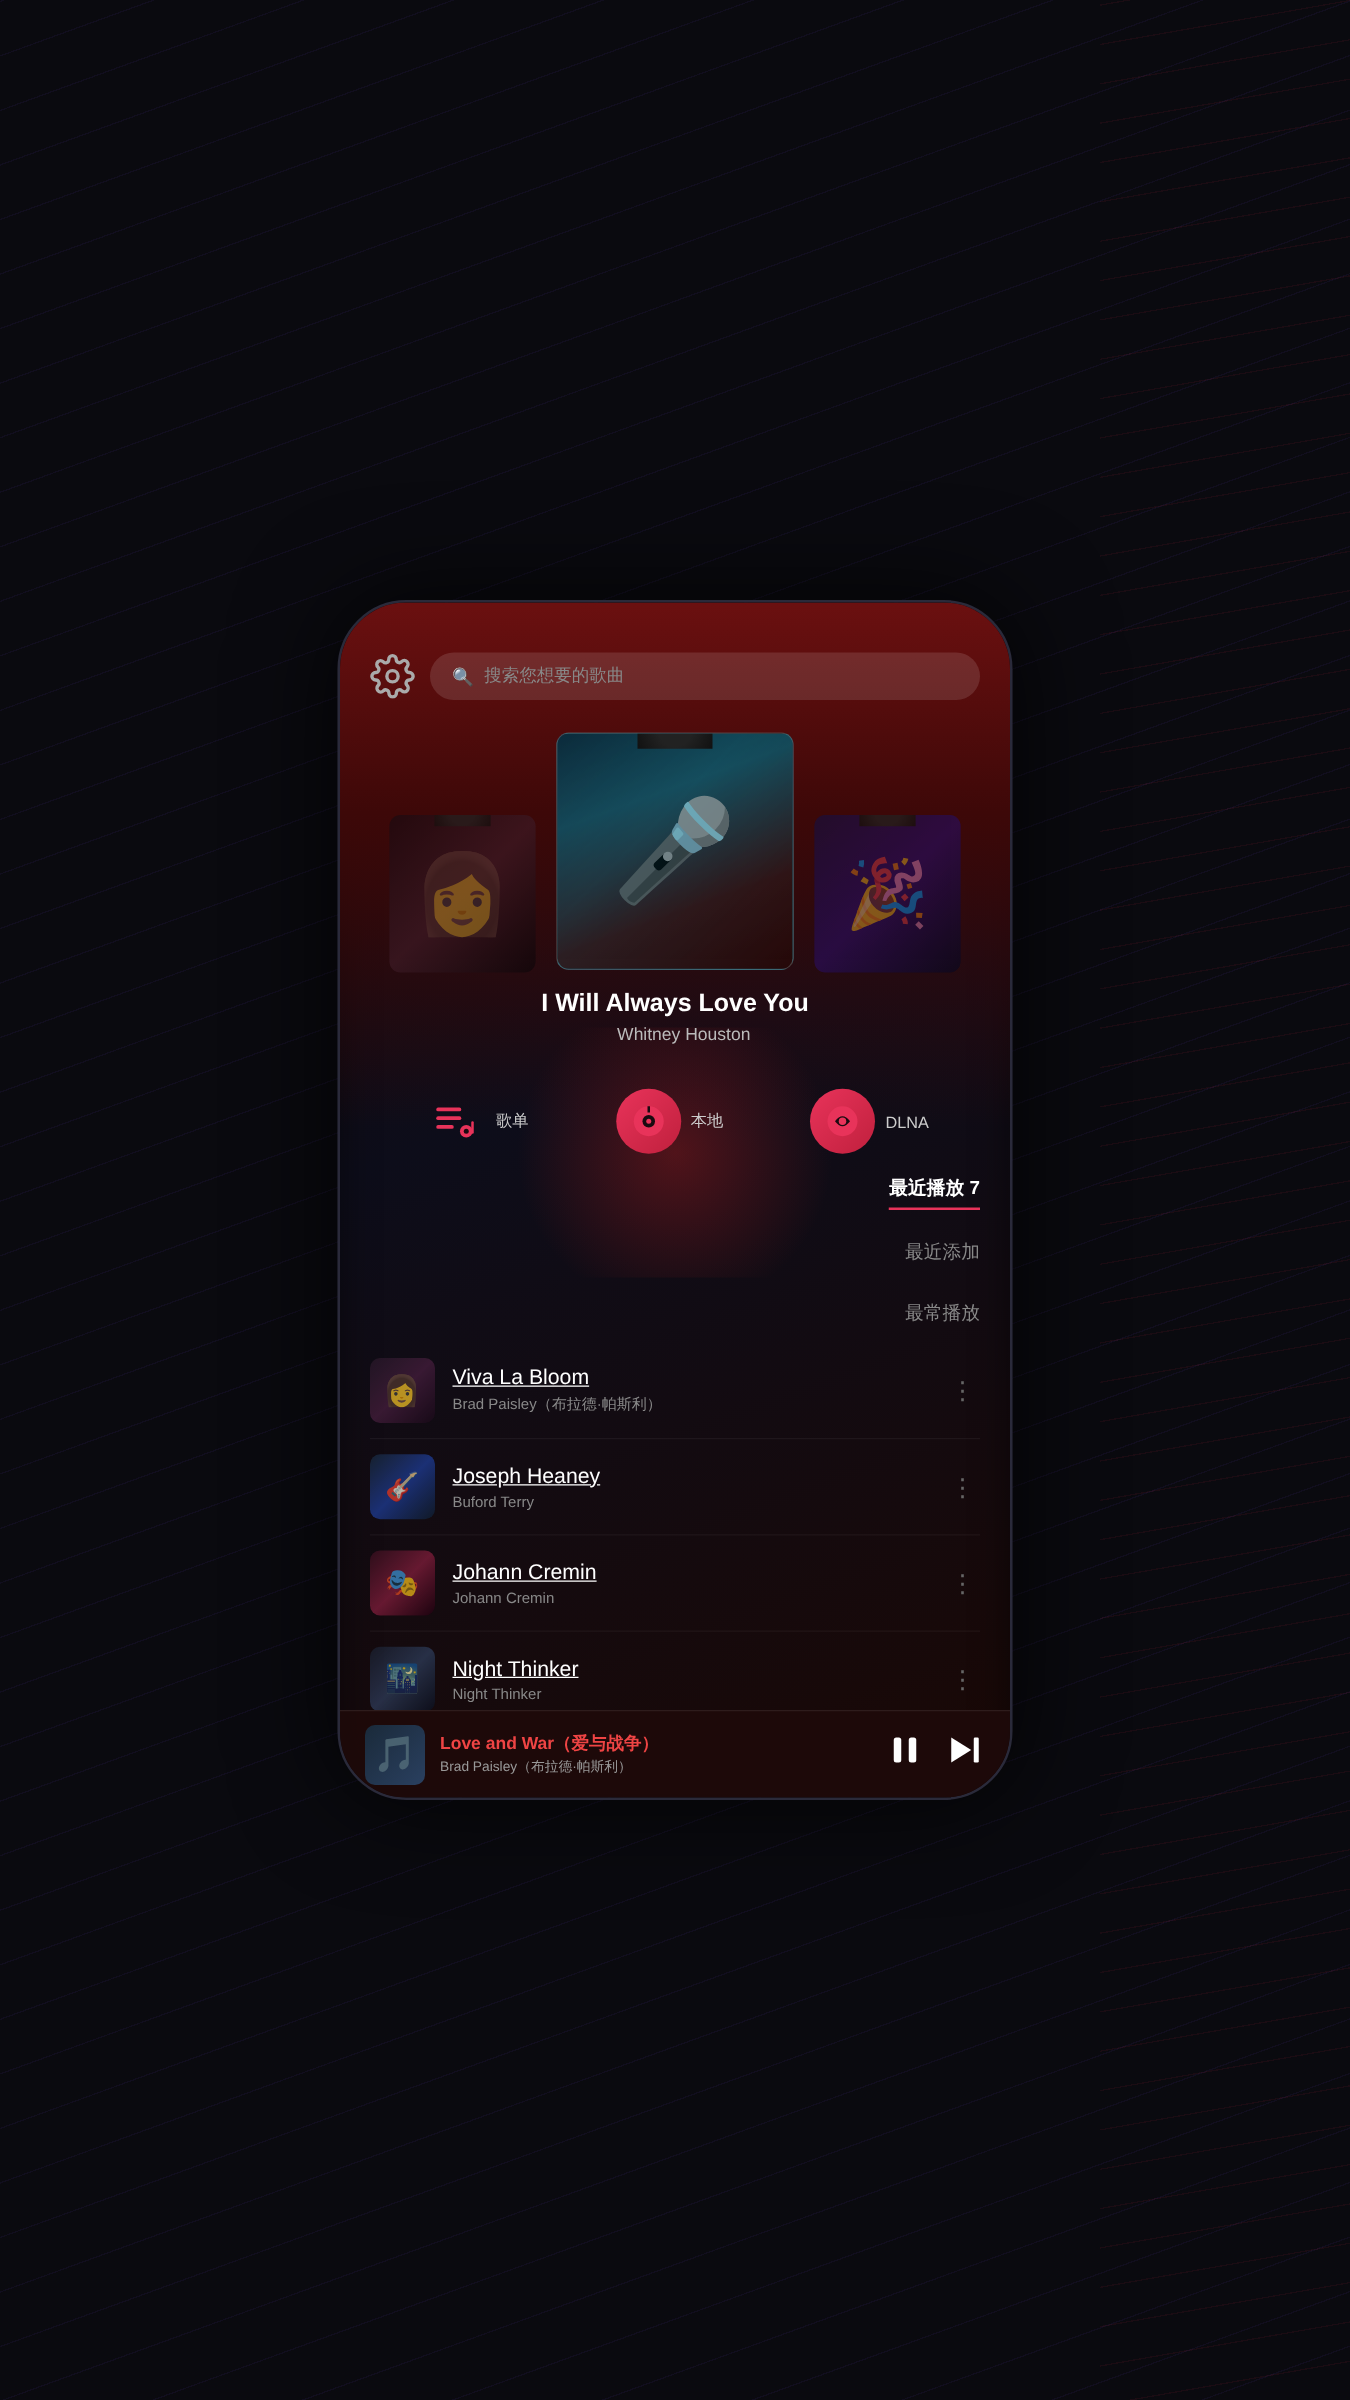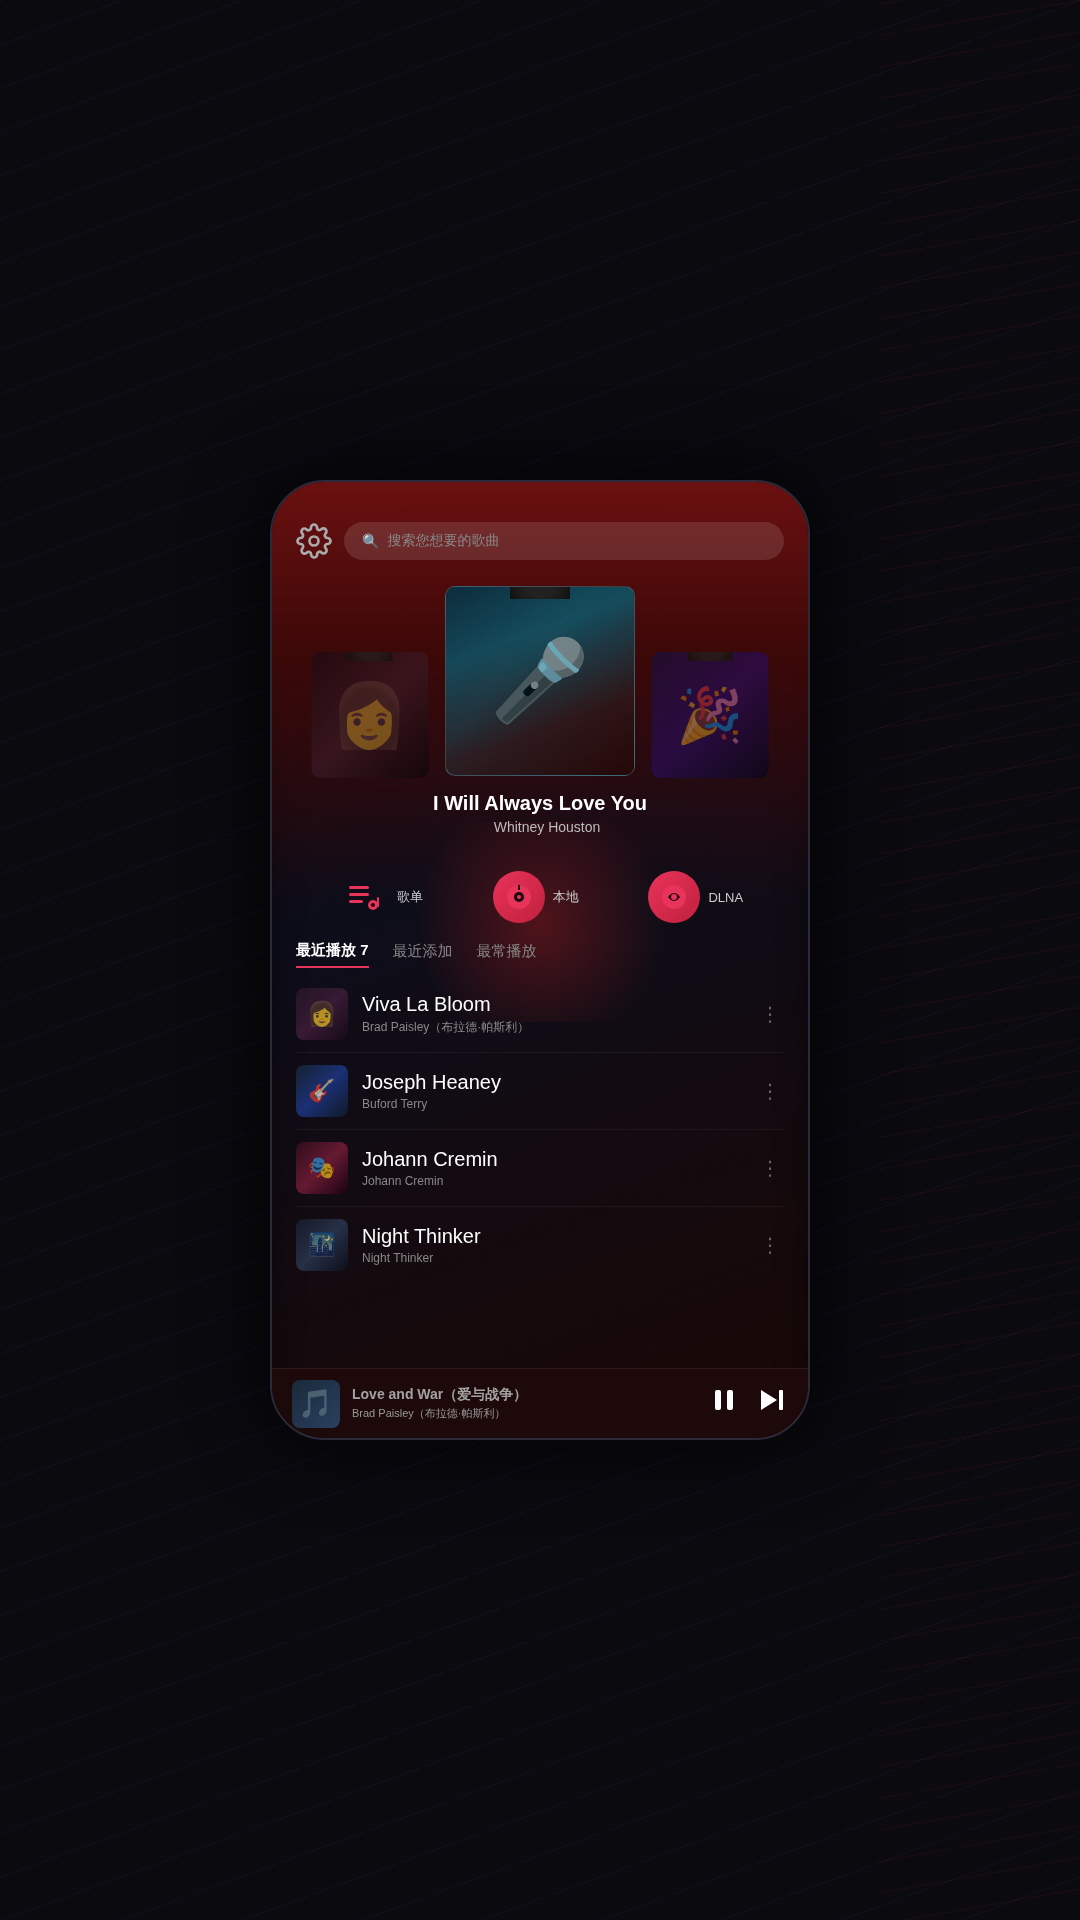--- a/index.html
+++ b/index.html
@@ -212,22 +212,23 @@
       font-size: 13px;
     }
 
     
     .tabs-section {
       padding: 8px 24px 0;
     }
 
     .tabs-row {
       display: flex;
-      align-items: center;
+      align-items: flex-end;
       gap: 24px;
+      flex-direction: column;
     }
 
     .tab-item {
       font-size: 15px;
       color: #888;
       cursor: pointer;
       padding-bottom: 6px;
     }
 
     .tab-item.active {
@@ -267,23 +268,24 @@
     .thumb-2 { background: linear-gradient(135deg, #1a2a3a, #2040a0, #102030); }
     .thumb-3 { background: linear-gradient(135deg, #3a1020, #8a2040, #200010); }
     .thumb-4 { background: linear-gradient(135deg, #1a2030, #304060, #0a1020); }
 
     .song-info {
       flex: 1;
     }
 
     .song-title {
       color: #fff;
-      font-size: 20px;
+      font-size: 17px;
       font-weight: 500;
       margin-bottom: 3px;
+      text-decoration: underline;
     }
 
     .song-artist {
       color: #888;
       font-size: 12px;
     }
 
     .more-icon {
       color: #666;
       font-size: 20px;
@@ -311,21 +313,21 @@
       display: flex;
       align-items: center;
       justify-content: center;
     }
 
     .np-info {
       flex: 1;
     }
 
     .np-title {
-      color: #a3a3a3;
+      color: #ef4444;
       font-size: 14px;
       font-weight: 600;
     }
 
     .np-artist {
       color: #999;
       font-size: 11px;
       margin-top: 2px;
     }
 

